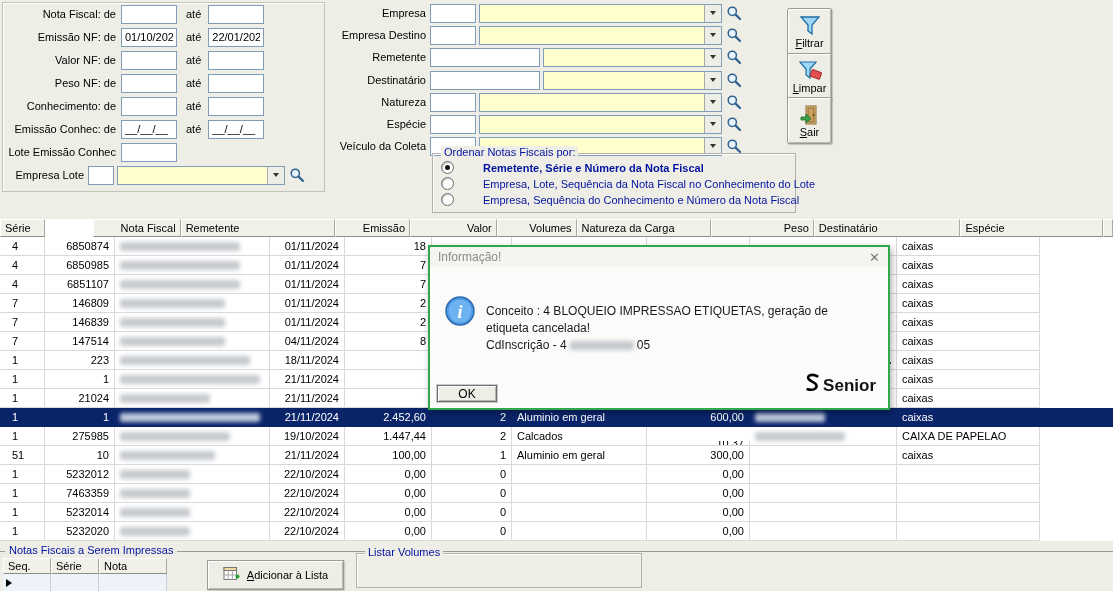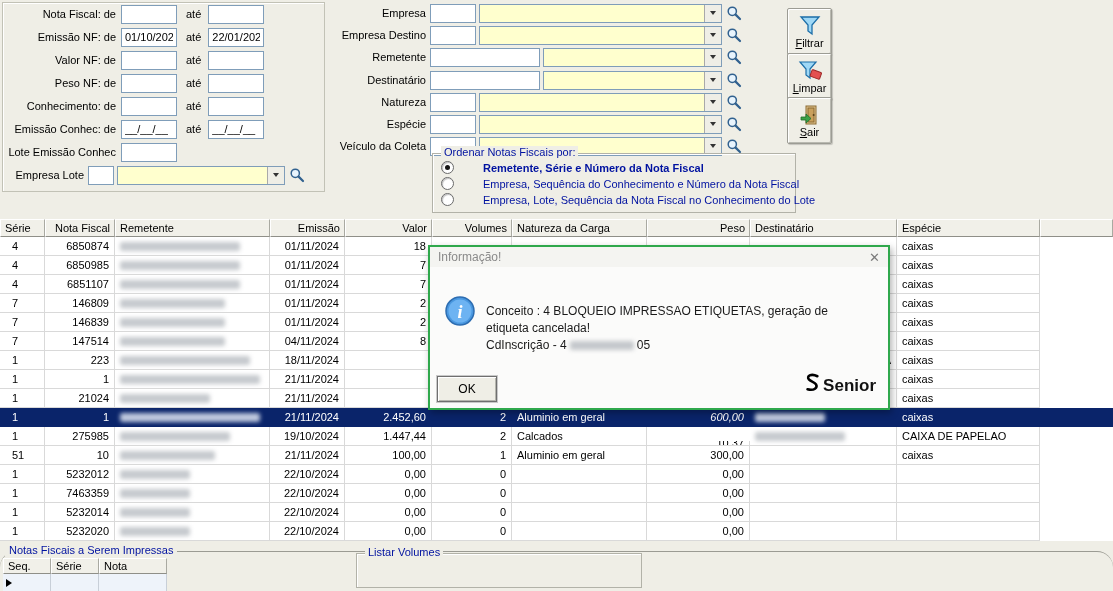--- a/index.html
+++ b/index.html
@@ -77,28 +77,28 @@
   .g-row.sel .blurb{background:#dfe6f2;opacity:.85;}
 
   
   .dialog{position:absolute;left:428px;top:245px;width:458px;height:161px;background:#fbfbfa;
           border:2px solid var(--dlgborder);box-shadow:2px 3px 7px rgba(0,0,0,.3);z-index:50;box-sizing:content-box;}
   .d-title{height:20px;display:flex;align-items:center;padding:0 8px;color:#8a8a8a;font-size:12px;background:#f4f4f1;}
   .d-close{margin-left:auto;color:#7a7a7a;font-size:13px;line-height:13px;cursor:default;}
   .d-body{position:relative;height:141px;}
   .d-icon{position:absolute;left:14px;top:28px;}
   .d-text{position:absolute;left:56px;top:36px;font-size:12px;line-height:17px;width:384px;color:#1a1a1a;}
-  .d-ok{position:absolute;left:7px;bottom:6px;width:60px;height:26px;background:var(--win);
+  .d-ok{position:absolute;left:7px;bottom:6px;width:60px;height:17px;background:var(--win);
         border:1px solid #6f6f6f;box-shadow:inset 1px 1px 0 #fff,inset -1px -1px 0 #b5b5ad,0 0 0 1px #c9c9c9;
         font-size:12px;font-family:"Liberation Sans",sans-serif;}
   .d-brand{position:absolute;right:12px;bottom:8px;display:flex;align-items:center;gap:2px;
            font-weight:bold;font-size:17px;color:#111;}
 
   
-  .bottom{position:absolute;left:0;top:551px;width:1113px;height:40px;border-top:1px solid #9b9b93;border-radius:16px;}
+  .bottom{position:absolute;left:0;top:551px;width:1113px;height:40px;border-top:1px solid #9b9b93;}
   .b-title{position:absolute;top:-8px;left:5px;background:var(--win);padding:0 4px;font-size:11px;color:var(--blue);}
   .qgrid{position:absolute;left:3px;top:6px;width:166px;}
   .q-head{display:flex;height:16px;}
   .q-row{display:flex;height:18px;}
   .q-cell{box-sizing:border-box;border-right:1px solid #c8cfd8;border-bottom:1px solid #c8cfd8;
           background:#eef3fa;display:flex;align-items:center;padding:0 3px;font-size:11px;}
   .q-ind{width:0;height:0;border-top:4px solid transparent;border-bottom:4px solid transparent;
          border-left:6px solid #000;}
   .add-btn{position:absolute;left:207px;top:8px;width:135px;height:28px;display:flex;align-items:center;
            justify-content:center;gap:6px;background:var(--win);border:1px solid #9c9c94;
@@ -275,25 +275,25 @@
 
   <div class="order-box">
     <span class="gtitle">Ordenar Notas Fiscais por:</span>
     <div id="order-options">
         <div class="orow selbold">
           <span class="radio sel"></span>
           <span class="olabel">Remetente, Série e Número da Nota Fiscal</span>
         </div>
         <div class="orow">
           <span class="radio"></span>
-          <span class="olabel">Empresa, Sequência do Conhecimento e Número da Nota Fiscal</span>
+          <span class="olabel">Empresa, Lote, Sequência da Nota Fiscal no Conhecimento do Lote</span>
         </div>
         <div class="orow">
           <span class="radio"></span>
-          <span class="olabel">Empresa, Lote, Sequência da Nota Fiscal no Conhecimento do Lote</span>
+          <span class="olabel">Empresa, Sequência do Conhecimento e Número da Nota Fiscal</span>
         </div>
       </div>
   </div>
 
   <div id="action-buttons">
       <div class="abtn" style="top: 8px;">
         <span class="aicon">
           <svg width="24" height="22" viewBox="0 0 24 22">
             <polygon points="3,2 21,2 14,10 14,19 10,16 10,10" fill="#9fd8f6" stroke="#1c6ea8" stroke-width="1.3"></polygon>
           </svg>
@@ -318,21 +318,21 @@
             <path d="M2 13 h5 v-3 l5 4.5 -5 4.5 v-3 H2 Z" fill="#3aa148" stroke="#1f6e2c" stroke-width="0.8"></path>
           </svg>
         </span>
         <span class="albl"><u>S</u>air</span>
       </div>
     </div>
 
   <div class="grid" id="grid">
       <div class="g-head">
         <div class="g-hcell" style="width: 45px;">Série</div>
-        <div class="g-hcell hr" style="width: 70px;">Nota Fiscal</div>
+        <div class="g-hcell hr" style="width: 88px; margin-left: 48px;">Nota Fiscal</div>
         <div class="g-hcell" style="width: 155px;">Remetente</div>
         <div class="g-hcell hr" style="width: 75px; padding-left: 25px;">Emissão</div>
         <div class="g-hcell hr" style="width: 87px;">Valor</div>
         <div class="g-hcell hr" style="width: 80px;">Volumes</div>
         <div class="g-hcell" style="width: 135px;">Natureza da Carga</div>
         <div class="g-hcell hr" style="width: 103px;">Peso</div>
         <div class="g-hcell" style="width: 147px;">Destinatário</div>
         <div class="g-hcell" style="width: 143px;">Espécie</div>
         <div class="g-hcell" style="flex: 1 1 0%;"></div>
       </div>
@@ -471,21 +471,21 @@
       <div class="g-row sel">
         <div class="g-cell" style="width: 45px; padding-left: 12px;">1</div>
         <div class="g-cell al-r" style="width: 70px;">1</div>
         <div class="g-cell" style="width: 155px;">
           <span class="blurb" style="width: 140px;"></span>
         </div>
         <div class="g-cell al-r" style="width: 75px;">21/11/2024</div>
         <div class="g-cell al-r" style="width: 87px;">2.452,60</div>
         <div class="g-cell al-r" style="width: 80px;">2</div>
         <div class="g-cell" style="width: 135px;">Aluminio em geral</div>
-        <div class="g-cell al-r" style="width: 103px; font-style: italic;">600,00</div>
+        <div class="g-cell al-r" style="width: 103px;">600,00</div>
         <div class="g-cell" style="width: 147px;">
           <span class="blurb" style="width: 70px;"></span>
         </div>
         <div class="g-cell" style="width: 143px;">caixas</div>
       </div>
       <div class="g-row">
         <div class="g-cell" style="width: 45px; padding-left: 12px;">1</div>
         <div class="g-cell al-r" style="width: 70px;">275985</div>
         <div class="g-cell" style="width: 155px;">
           <span class="blurb" style="width: 110px;"></span>
@@ -616,19 +616,32 @@
           <div class="q-row">
             <div class="q-cell" style="width: 48px;">
               <span class="q-ind"></span>
             </div>
             <div class="q-cell" style="width: 48px;"></div>
             <div class="q-cell" style="width: 68px;"></div>
           </div>
         </div>
     </div>
 
+    <div class="add-btn">
+      <span>
+        <svg width="18" height="16" viewBox="0 0 18 16">
+            <rect x="1" y="1.5" width="12.5" height="12" fill="#fff" stroke="#777"></rect>
+            <rect x="1" y="1.5" width="12.5" height="3" fill="#f3d9a0" stroke="#777"></rect>
+            <line x1="5.2" y1="4.5" x2="5.2" y2="13.5" stroke="#aaa"></line>
+            <line x1="9.4" y1="4.5" x2="9.4" y2="13.5" stroke="#aaa"></line>
+            <line x1="1" y1="9" x2="13.5" y2="9" stroke="#aaa"></line>
+            <path d="M12.5 10.5 h4 M14.5 8.5 v4" stroke="#1f9e2d" stroke-width="2"></path>
+          </svg>
+      </span>
+      <span><u>A</u>dicionar à Lista</span>
+    </div>
 
     <div class="listar-box">
       <span class="gtitle" style="left:8px;">Listar Volumes</span>
     </div>
   </div>
 
 </div>
 
 </body></html>

